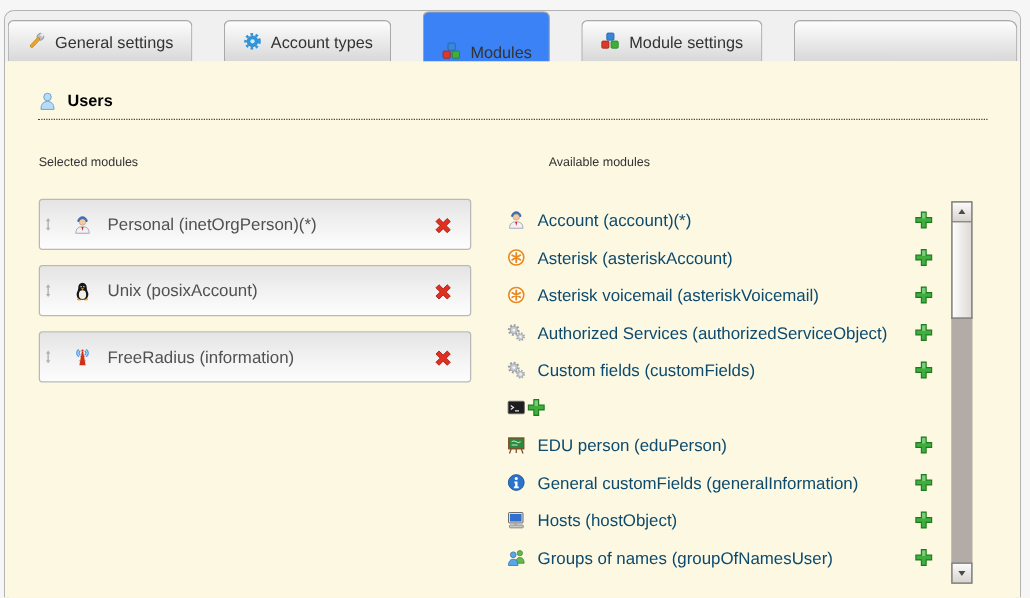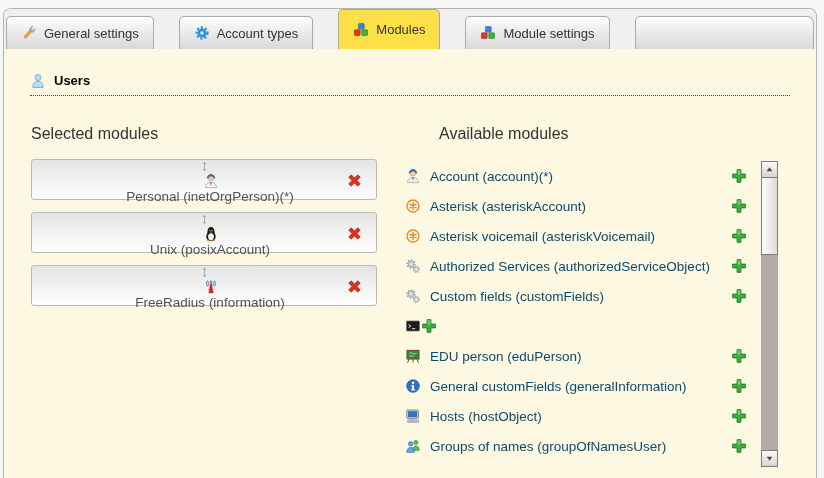--- a/index.html
+++ b/index.html
@@ -26,47 +26,47 @@
   }
   .tab{
     height:33px;display:flex;align-items:center;gap:7px;
     padding:0 14px;margin-right:3px;box-sizing:border-box;
     background:linear-gradient(#fdfdfd,#d8d8d8);
     border:1px solid #a9a9a9;border-bottom:none;
     border-radius:5px 5px 0 0;
     font-size:13px;color:#333;cursor:pointer;white-space:nowrap;
   }
   .tab.active{
-    height:40px;background:#fde047;position:relative;z-index:2;
+    height:40px;background:#3b82f6;position:relative;z-index:2;align-items:flex-end;
   }
   .tab-filler{
     flex:1;height:33px;box-sizing:border-box;
     background:linear-gradient(#fdfdfd,#d8d8d8);
     border:1px solid #a9a9a9;border-bottom:none;
     border-radius:5px 7px 0 0;
   }
   
   .users-header{
     position:absolute;left:26px;top:64px;width:760px;
     display:flex;align-items:flex-start;gap:8px;
     padding-bottom:6px;border-bottom:1px dotted #444;
     font-size:13px;font-weight:bold;color:#000;
   }
   .col-heading{
-    position:absolute;font-size:16px;color:#333;
+    position:absolute;font-size:10px;color:#333;
   }
   #selected-heading{left:27px;top:116px;}
   #available-heading{left:401px;top:116px;margin-left:34px;}
 
   .selected-list{position:absolute;left:27px;top:150px;width:346px;}
   .sel-row{
     position:relative;height:41px;margin-bottom:12px;box-sizing:border-box;
     border:1px solid #b9b9b9;border-radius:3px;
     background:linear-gradient(#e4e4e4 0%,#f3f3f3 55%,#fdfdfd 100%);
-    display:flex;align-items:center;flex-direction:column;
+    display:flex;align-items:center;
   }
   .sel-row .label{margin-left:12px;color:#515151;font-size:13.5px;}
   .sel-row .mod-icon{margin-left:13px;}
   .sel-row .del{position:absolute;right:13px;top:12px;cursor:pointer;}
   .drag{cursor:move;}
 
   .available-list{position:absolute;left:401px;top:152px;width:344px;}
   .av-row{height:30px;display:flex;align-items:center;}
   .av-row .label{margin-left:9px;color:#0c4a6e;font-size:13.5px;flex:1;}
   .av-row .add{cursor:pointer;margin-right:2px;}

